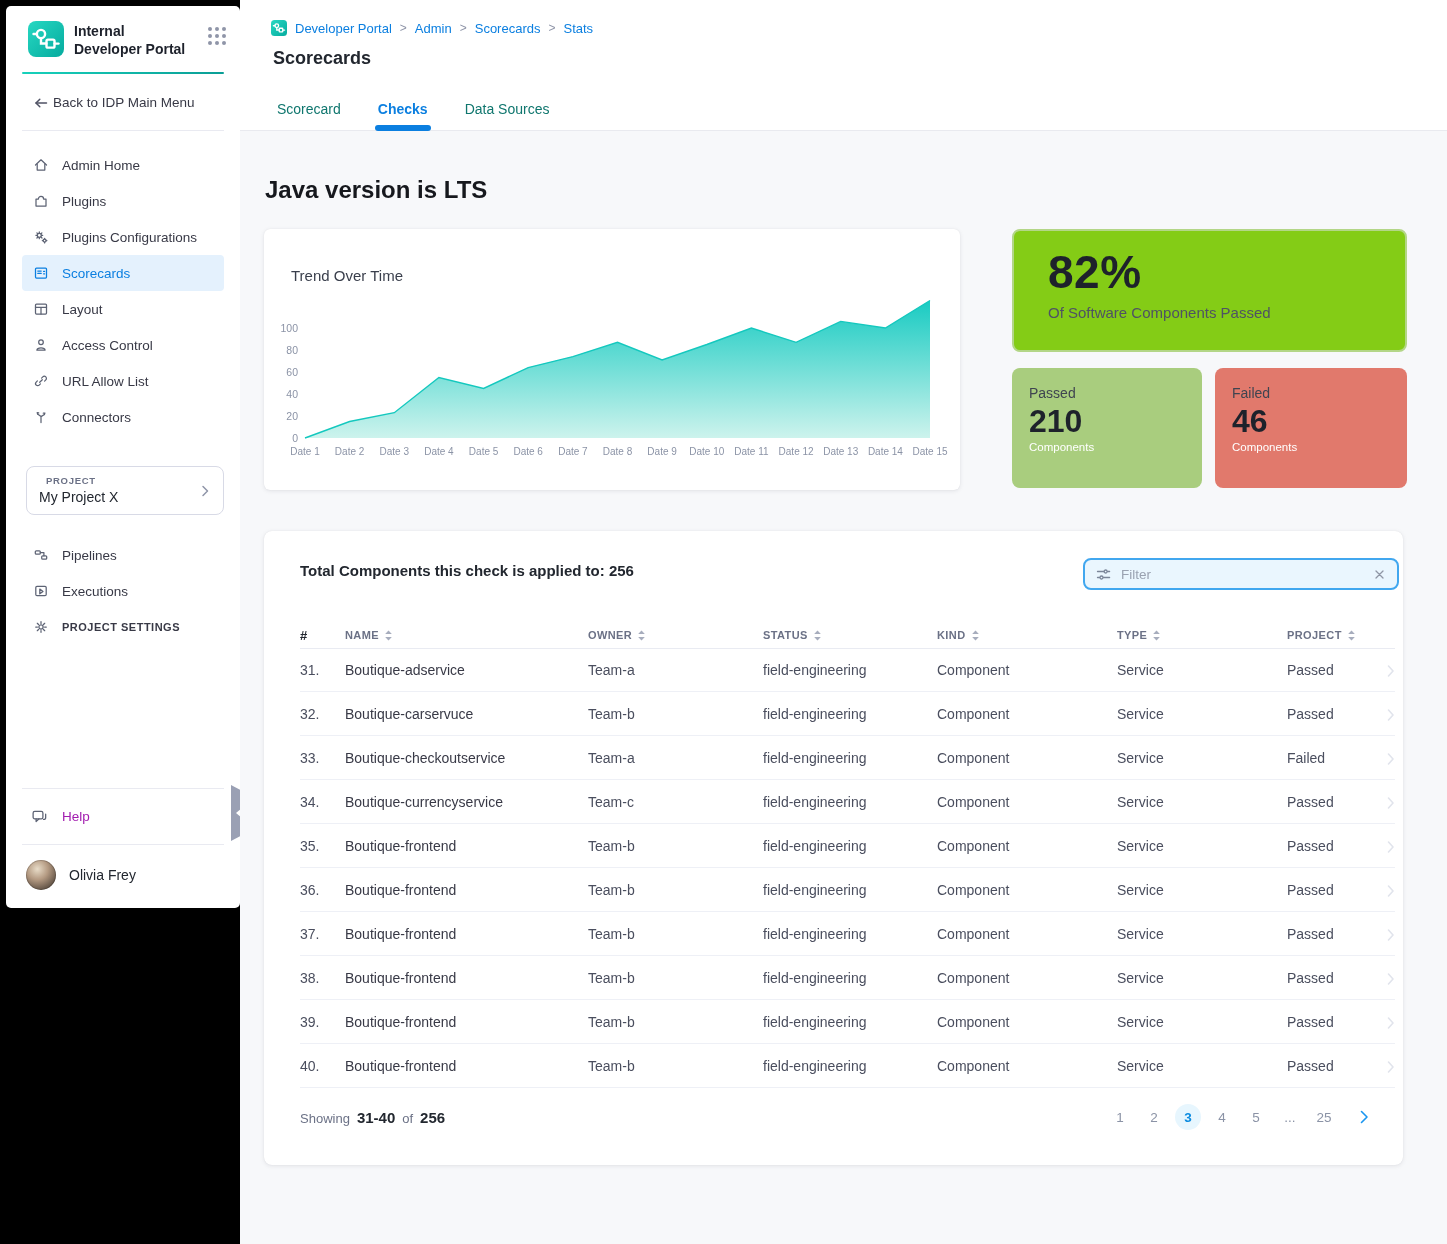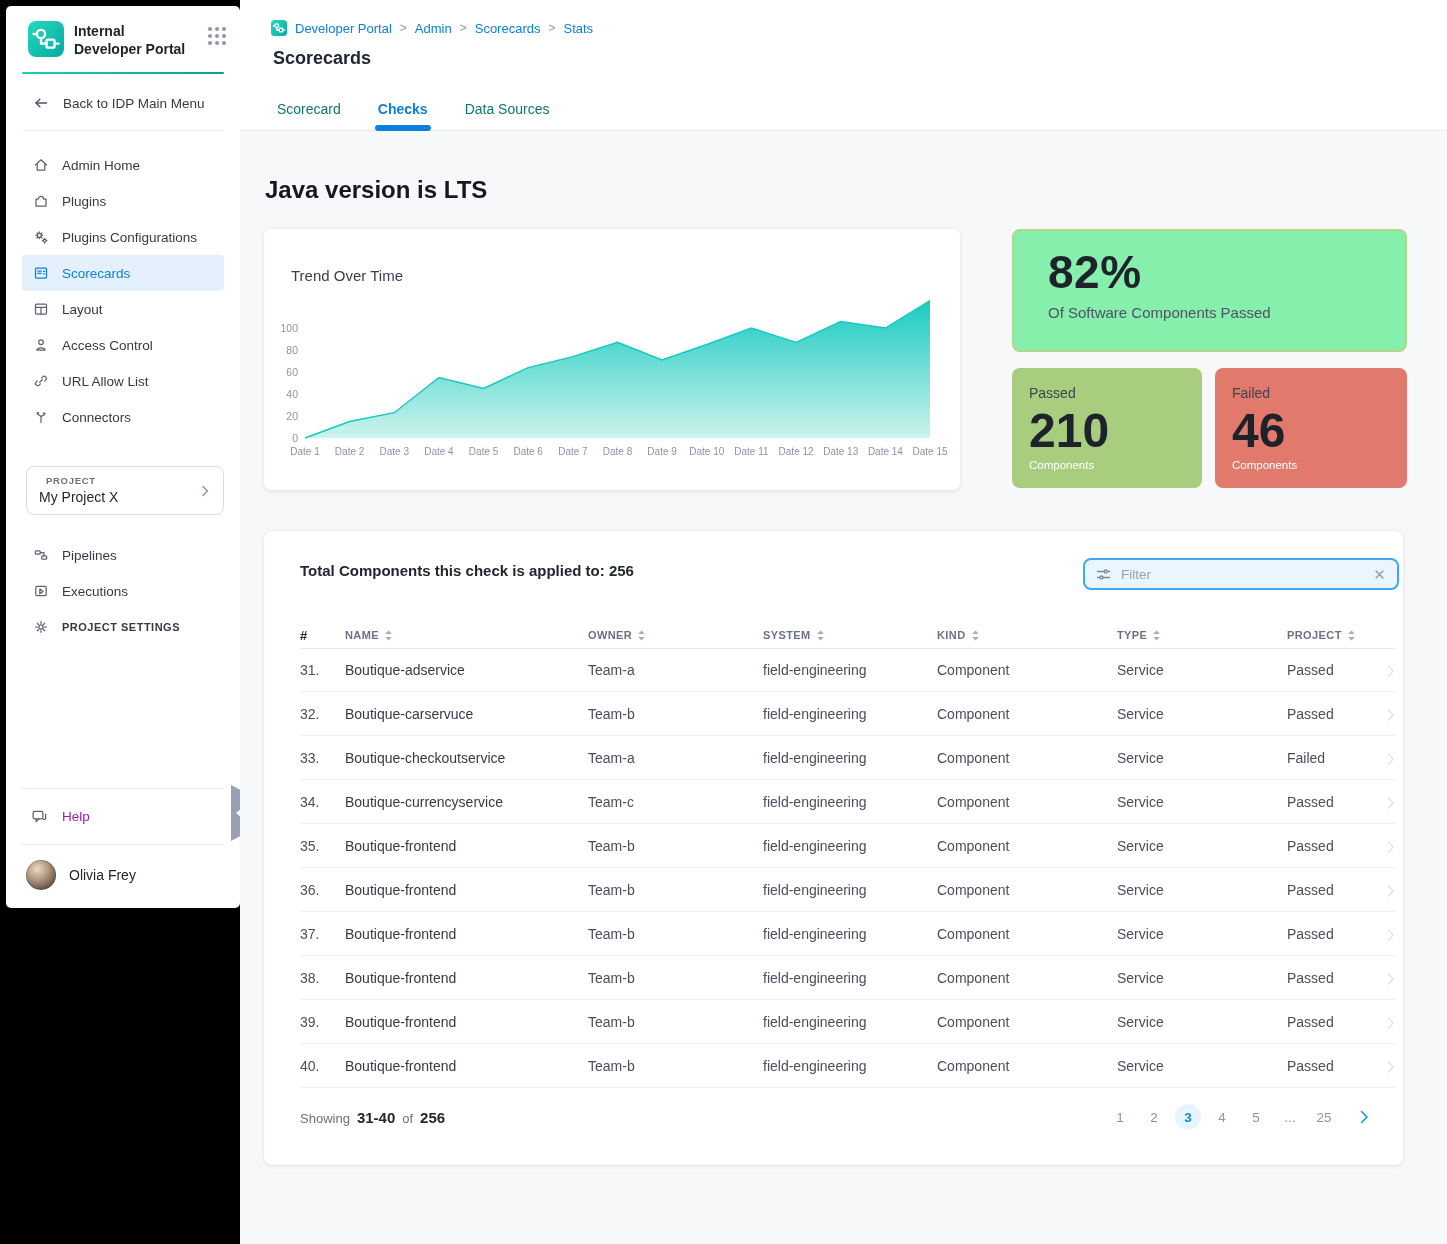--- a/index.html
+++ b/index.html
@@ -9,21 +9,21 @@
 
   
   .sidebar { position:absolute; left:6px; top:6px; width:234px; height:902px; background:#fff;
              border-radius:5px; box-shadow:0 6px 18px rgba(0,0,0,.6); display:flex; flex-direction:column; }
   .sb-head { display:flex; align-items:flex-start; gap:10px; padding:15px 14px 11px 22px; }
   .sb-logo { flex:0 0 36px; }
   .sb-title { font-size:14px; font-weight:700; color:#1d212b; line-height:1.25; padding-top:2px; }
   .grid-ic { margin-left:auto; margin-top:6px; display:grid; grid-template-columns:repeat(3,4px); gap:3px; }
   .grid-ic i { width:4px; height:4px; border-radius:50%; background:#8f95a8; }
   .sb-teal { height:2px; margin:0 16px; border-radius:2px; background:linear-gradient(90deg,#17d1bb,#0a9e96); }
-  .sb-back { display:flex; align-items:center; gap:14px; padding:21px 16px 19px 27px; font-size:13.5px; color:#383946; cursor:pointer; }
+  .sb-back { display:flex; gap:4px; padding:21px 16px 19px 27px; font-size:13.5px; color:#383946; cursor:pointer; }
   .sb-divider { height:1px; background:#e9eaf1; margin:0 16px; }
   .sb-nav { padding:16px 16px 0 16px; }
   .nav-item { display:flex; align-items:center; gap:13px; height:36px; padding:0 11px; border-radius:4px;
               font-size:13.5px; color:#383946; cursor:pointer; white-space:nowrap; }
   .nav-item.active { background:#e4f1fd; color:#0b7fe0; }
   .nav-item .ic { width:16px; height:16px; color:#5d6374; flex:0 0 16px; }
   .nav-item.active .ic { color:#0b7fe0; }
   .nav-item.caps { font-size:11px; font-weight:700; letter-spacing:.5px; }
   .pj-card { margin:31px 16px 0 20px; border:1px solid #d8dae6; border-radius:8px; padding:8px 12px 9px; position:relative; cursor:pointer; background:#fff; }
   .pj-label { font-size:9.5px; font-weight:700; letter-spacing:.7px; color:#6b7186;padding-left:7px; }
@@ -52,29 +52,29 @@
   .tab.active { color:#0b7fe0; font-weight:700; }
   .tab.active::after { content:""; position:absolute; left:-3px; right:-3px; bottom:-2px; height:6px; background:#0b7fe0; border-radius:6px; }
 
   .check-title { position:absolute; left:25px; top:176px; font-size:24px; font-weight:700; color:#16181d; }
 
   .card { background:#fff; border-radius:8px; box-shadow:0 0 1px rgba(40,41,61,.1), 0 1px 4px rgba(96,97,112,.14); }
   .chart-card { position:absolute; left:24px; top:229px; width:696px; height:261px; border-radius:6px; }
   .chart-title { position:absolute; left:27px; top:38px; font-size:15px; font-weight:500; color:#3a3f4c; }
   .chart-svg { position:absolute; left:0; top:60px; }
 
-  .pct-card { position:absolute; left:772px; top:229px; width:395px; height:123px; background:#86efac;
+  .pct-card { position:absolute; left:772px; top:229px; width:395px; height:123px; background:#84cc16;
               border:2px solid #b3d687; border-radius:8px; padding:16px 0 0 34px; }
   .pct-value { font-size:46px; font-weight:700; color:#1e222b; line-height:1.1; letter-spacing:.5px; }
   .pct-sub { font-size:15px; color:#4f5264; margin-top:6px; }
   .pf-card { position:absolute; top:368px; width:190px; height:120px; border-radius:8px; padding:17px 0 0 17px; }
   .pf-passed { left:772px; background:#a9cd7e; }
   .pf-failed { left:975px; width:192px; background:#e1796c; }
   .pf-label { font-size:14px; color:#3f4450; }
-  .pf-value { font-size:48px; font-weight:700; color:#1e222b; line-height:1.15; margin-top:2px; }
+  .pf-value { font-size:32px; font-weight:700; color:#1e222b; line-height:1.15; margin-top:2px; }
   .pf-unit { font-size:11.5px; color:#fff; margin-top:1px; }
 
   .tcard { position:absolute; left:24px; top:531px; width:1139px; height:634px; }
   .tc-title { position:absolute; left:36px; top:31px; font-size:15px; font-weight:700; color:#22272f; }
   .filter { position:absolute; left:819px; top:27px; width:316px; height:32px; background:#eaf6fe;
             border:2px solid #41a7ef; border-radius:8px; display:flex; align-items:center; gap:9px; padding:0 10px; }
   .filter .fic { width:17px; height:17px; color:#7b8699; flex:0 0 17px; }
   .filter input { flex:1; border:none; outline:none; background:transparent; font-size:13.5px; color:#22272f; font-family:inherit; }
   .filter input::placeholder { color:#9aa2b1; }
   .filter .xic { width:15px; height:15px; color:#8f96a5; cursor:pointer; flex:0 0 15px; }
@@ -389,21 +389,21 @@
               </svg></span>
           </div>
           <div class="th">
             <span>OWNER</span>
             <span class="sort"><svg width="9" height="13" viewBox="0 0 9 13">
                 <path d="M1.2 5 4.5 1.4 7.8 5z" fill="currentColor"></path>
                 <path d="M1.2 8 4.5 11.6 7.8 8z" fill="currentColor"></path>
               </svg></span>
           </div>
           <div class="th">
-            <span>SYSTEM</span>
+            <span>STATUS</span>
             <span class="sort"><svg width="9" height="13" viewBox="0 0 9 13">
                 <path d="M1.2 5 4.5 1.4 7.8 5z" fill="currentColor"></path>
                 <path d="M1.2 8 4.5 11.6 7.8 8z" fill="currentColor"></path>
               </svg></span>
           </div>
           <div class="th">
             <span>KIND</span>
             <span class="sort"><svg width="9" height="13" viewBox="0 0 9 13">
                 <path d="M1.2 5 4.5 1.4 7.8 5z" fill="currentColor"></path>
                 <path d="M1.2 8 4.5 11.6 7.8 8z" fill="currentColor"></path>

